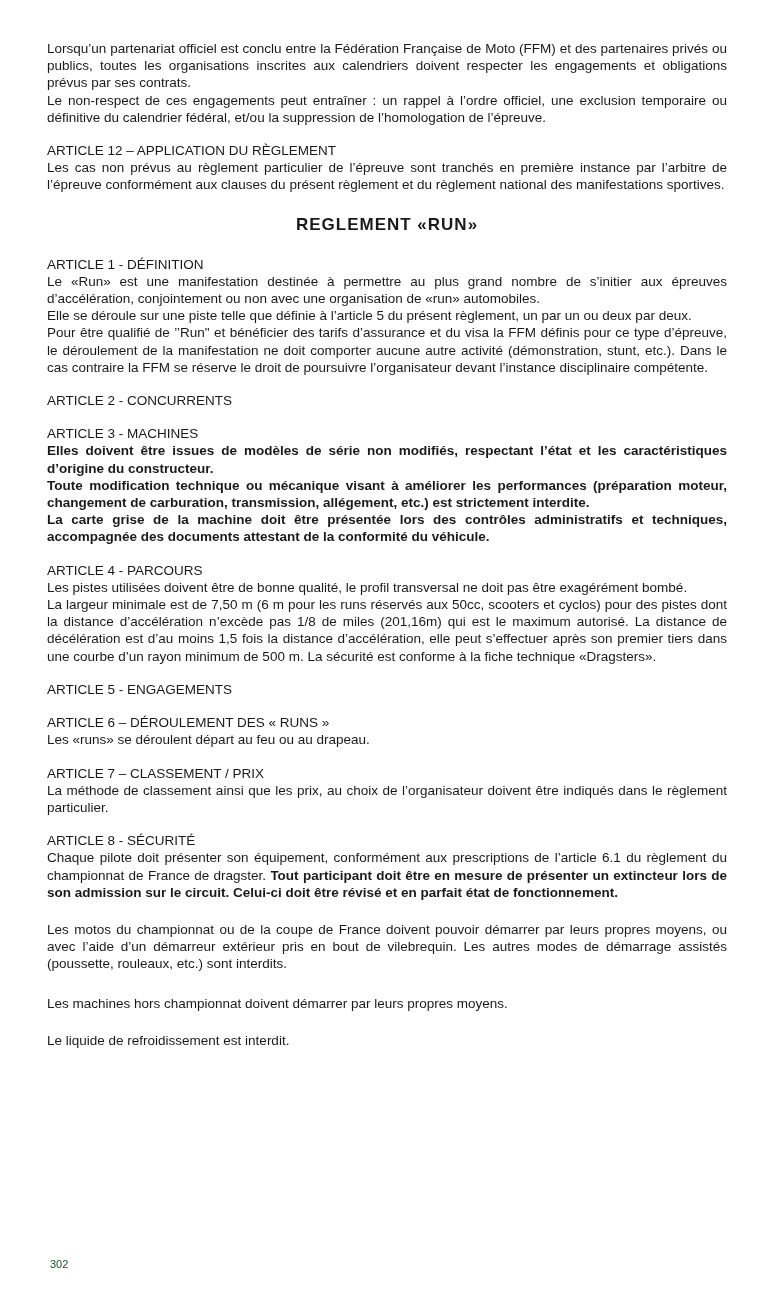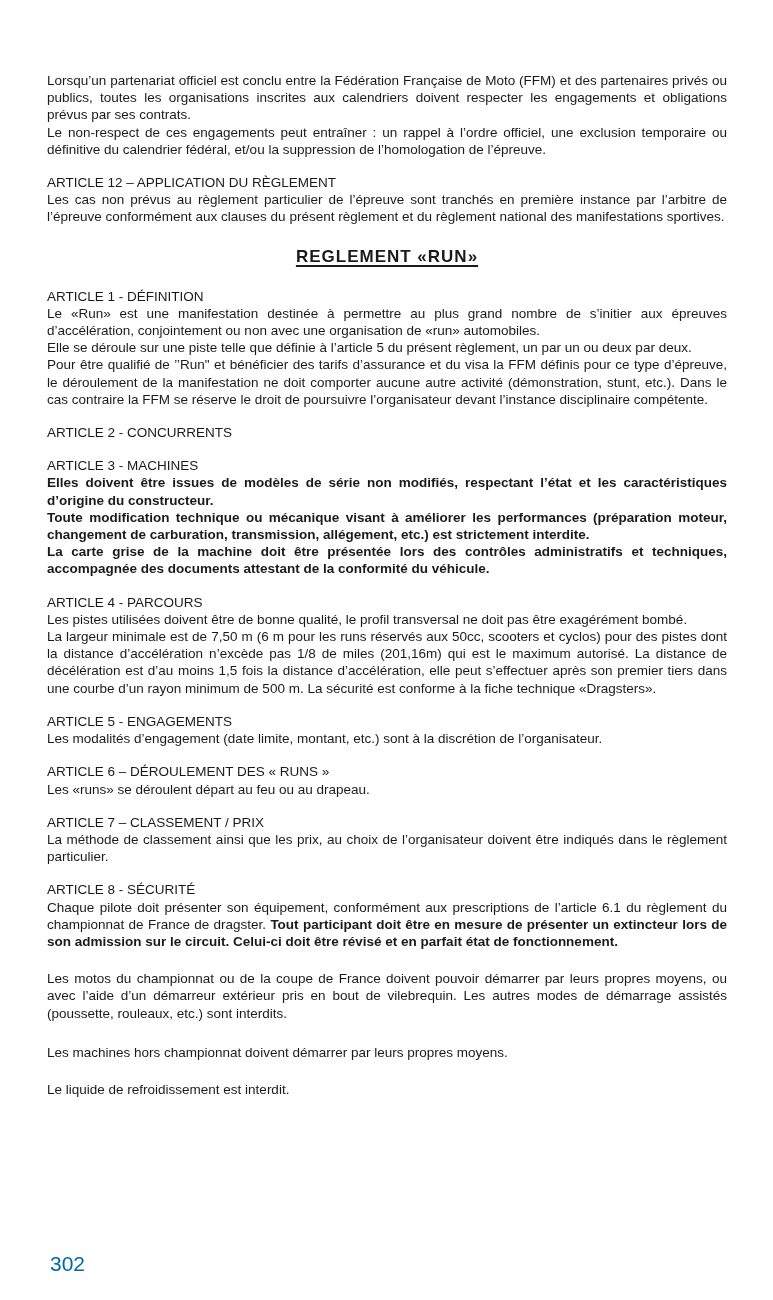--- a/index.html
+++ b/index.html
@@ -17,21 +17,21 @@
   }
   .page {
     position: relative;
     width: 773px;
     height: 1300px;
     background: #ffffff;
   }
   .content {
     position: absolute;
     left: 47px;
-    top: 72px;
+    top: 40px;
     width: 680px;
   }
   .content p {
     margin: 0;
     font-size: 13.5px;
     line-height: 17.2px;
     text-align: justify;
     hyphens: auto;
     -webkit-hyphens: auto;
   }
@@ -42,34 +42,33 @@
   }
   .b { font-weight: 700; }
   .art { margin-top: 16px; }
   .sec-title {
     margin: 21px 0 21px 0;
     font-size: 17px;
     line-height: 20px;
     font-weight: 700;
     text-align: center;
     letter-spacing: 1px;
-    text-decoration: underline;
     text-decoration-thickness: 2px;
     text-underline-offset: 3px;
   }
   .tech-p1 { margin-top: 20px !important; }
   .tech-p2 { margin-top: 22px !important; }
   .tech-p3 { margin-top: 20px !important; }
   .page-number {
     position: absolute;
     left: 50px;
     top: 1255px;
-    font-size: 21px;
+    font-size: 11px;
     line-height: 18px;
-    color: #0369a1;
+    color: #14532d;
   }
 </style>
 </head>
 <body>
 
 <div class="page">
   <div class="content">
 
     <p>Lorsqu’un partenariat officiel est conclu entre la Fédération Française de Moto (FFM) et des partenaires privés ou publics, toutes les organisations inscrites aux calendriers doivent respecter les engagements et obligations prévus par ses contrats.</p>
     <p>Le non-respect de ces engagements peut entraîner : un rappel à l’ordre officiel, une exclusion temporaire ou définitive du calendrier fédéral, et/ou la suppression de l’homologation de l’épreuve.</p>
@@ -100,21 +99,20 @@
     </section>
 
     <section class="art">
       <p class="hd">ARTICLE 4 - PARCOURS</p>
       <p>Les pistes utilisées doivent être de bonne qualité, le profil transversal ne doit pas être exagérément bombé.</p>
       <p>La largeur minimale est de 7,50 m (6 m pour les runs réservés aux 50cc, scooters et cyclos) pour des pistes dont la distance d’accélération n’excède pas 1/8 de miles (201,16m) qui est le maximum autorisé. La distance de décélération est d’au moins 1,5 fois la distance d’accélération, elle peut s’effectuer après son premier tiers dans une courbe d’un rayon minimum de 500 m. La sécurité est conforme à la fiche technique «Dragsters».</p>
     </section>
 
     <section class="art">
       <p class="hd">ARTICLE 5 - ENGAGEMENTS</p>
-      <p>Les modalités d’engagement (date limite, montant, etc.) sont à la discrétion de l’organisateur.</p>
     </section>
 
     <section class="art">
       <p class="hd">ARTICLE 6 – DÉROULEMENT DES « RUNS »</p>
       <p>Les «runs» se déroulent départ au feu ou au drapeau.</p>
     </section>
 
     <section class="art">
       <p class="hd">ARTICLE 7 – CLASSEMENT / PRIX</p>
       <p>La méthode de classement ainsi que les prix, au choix de l’organisateur doivent être indiqués dans le règlement particulier.</p>

